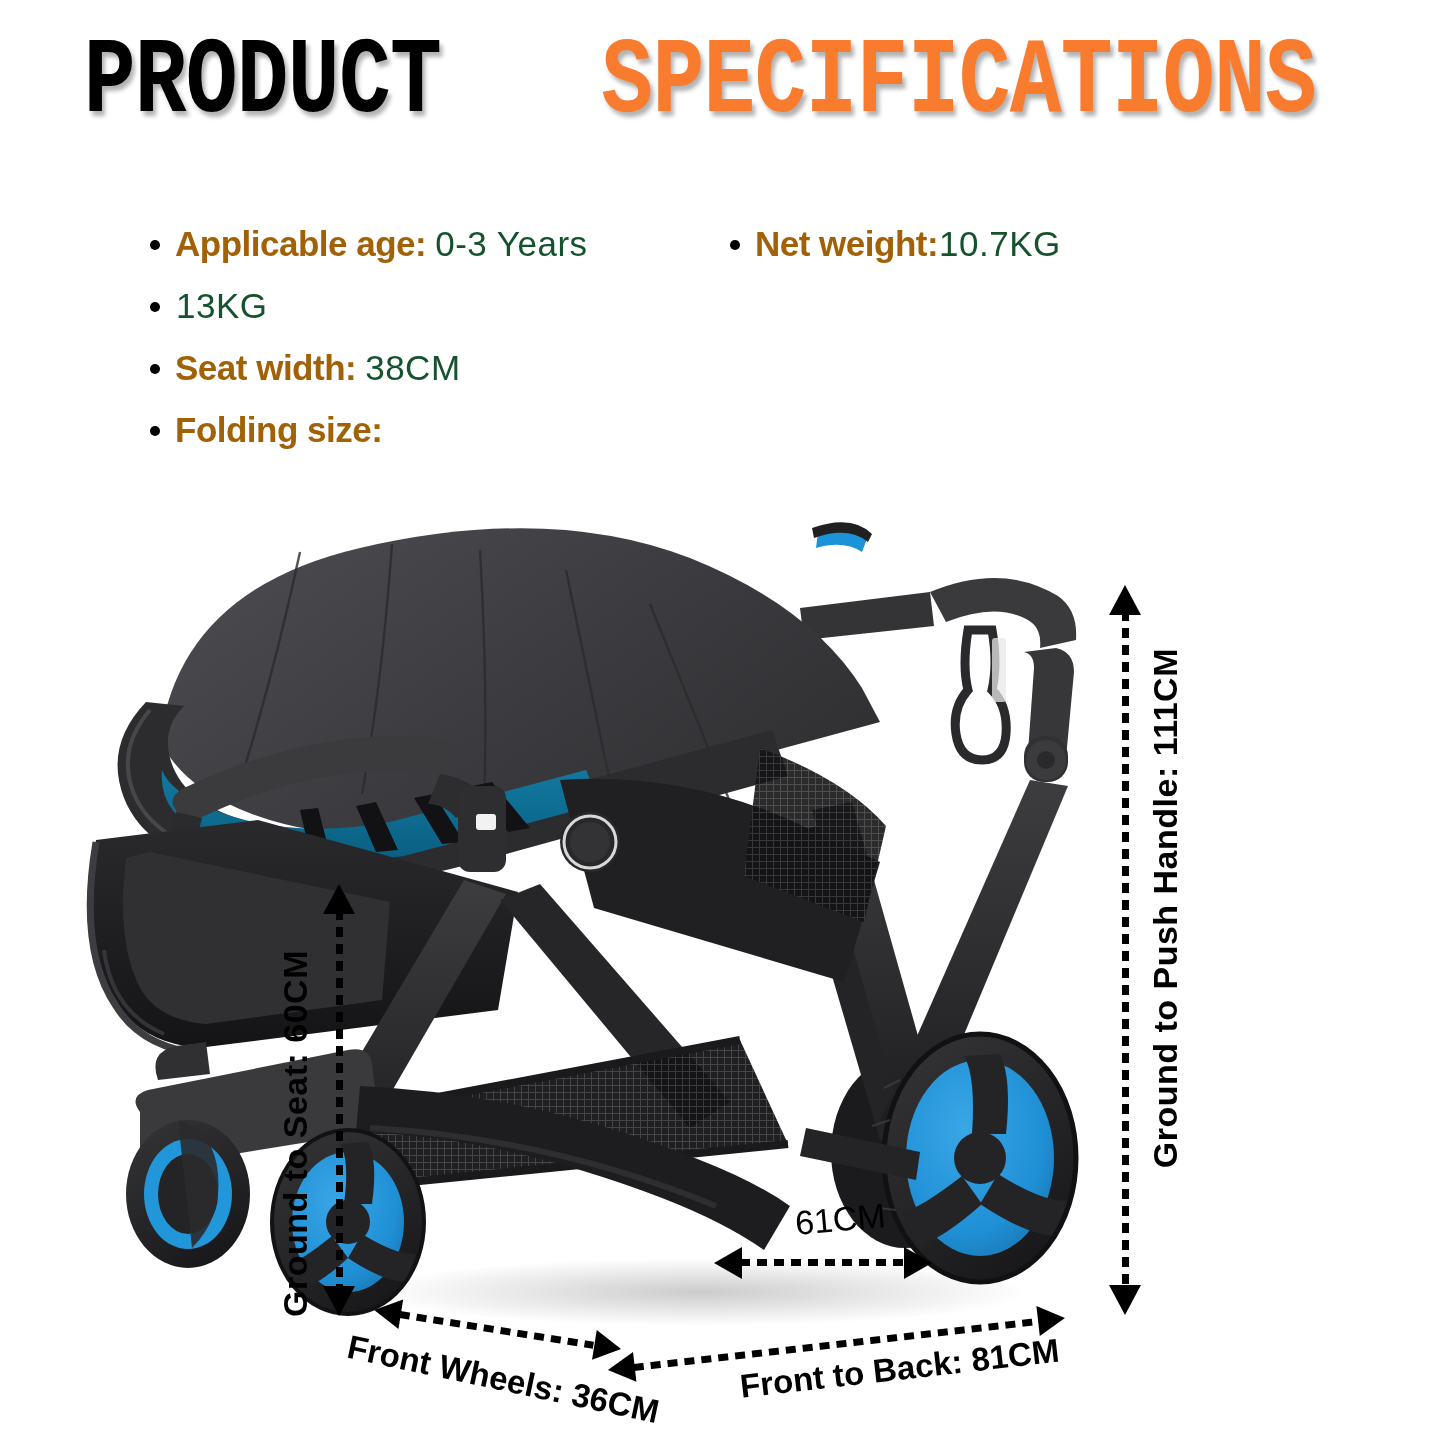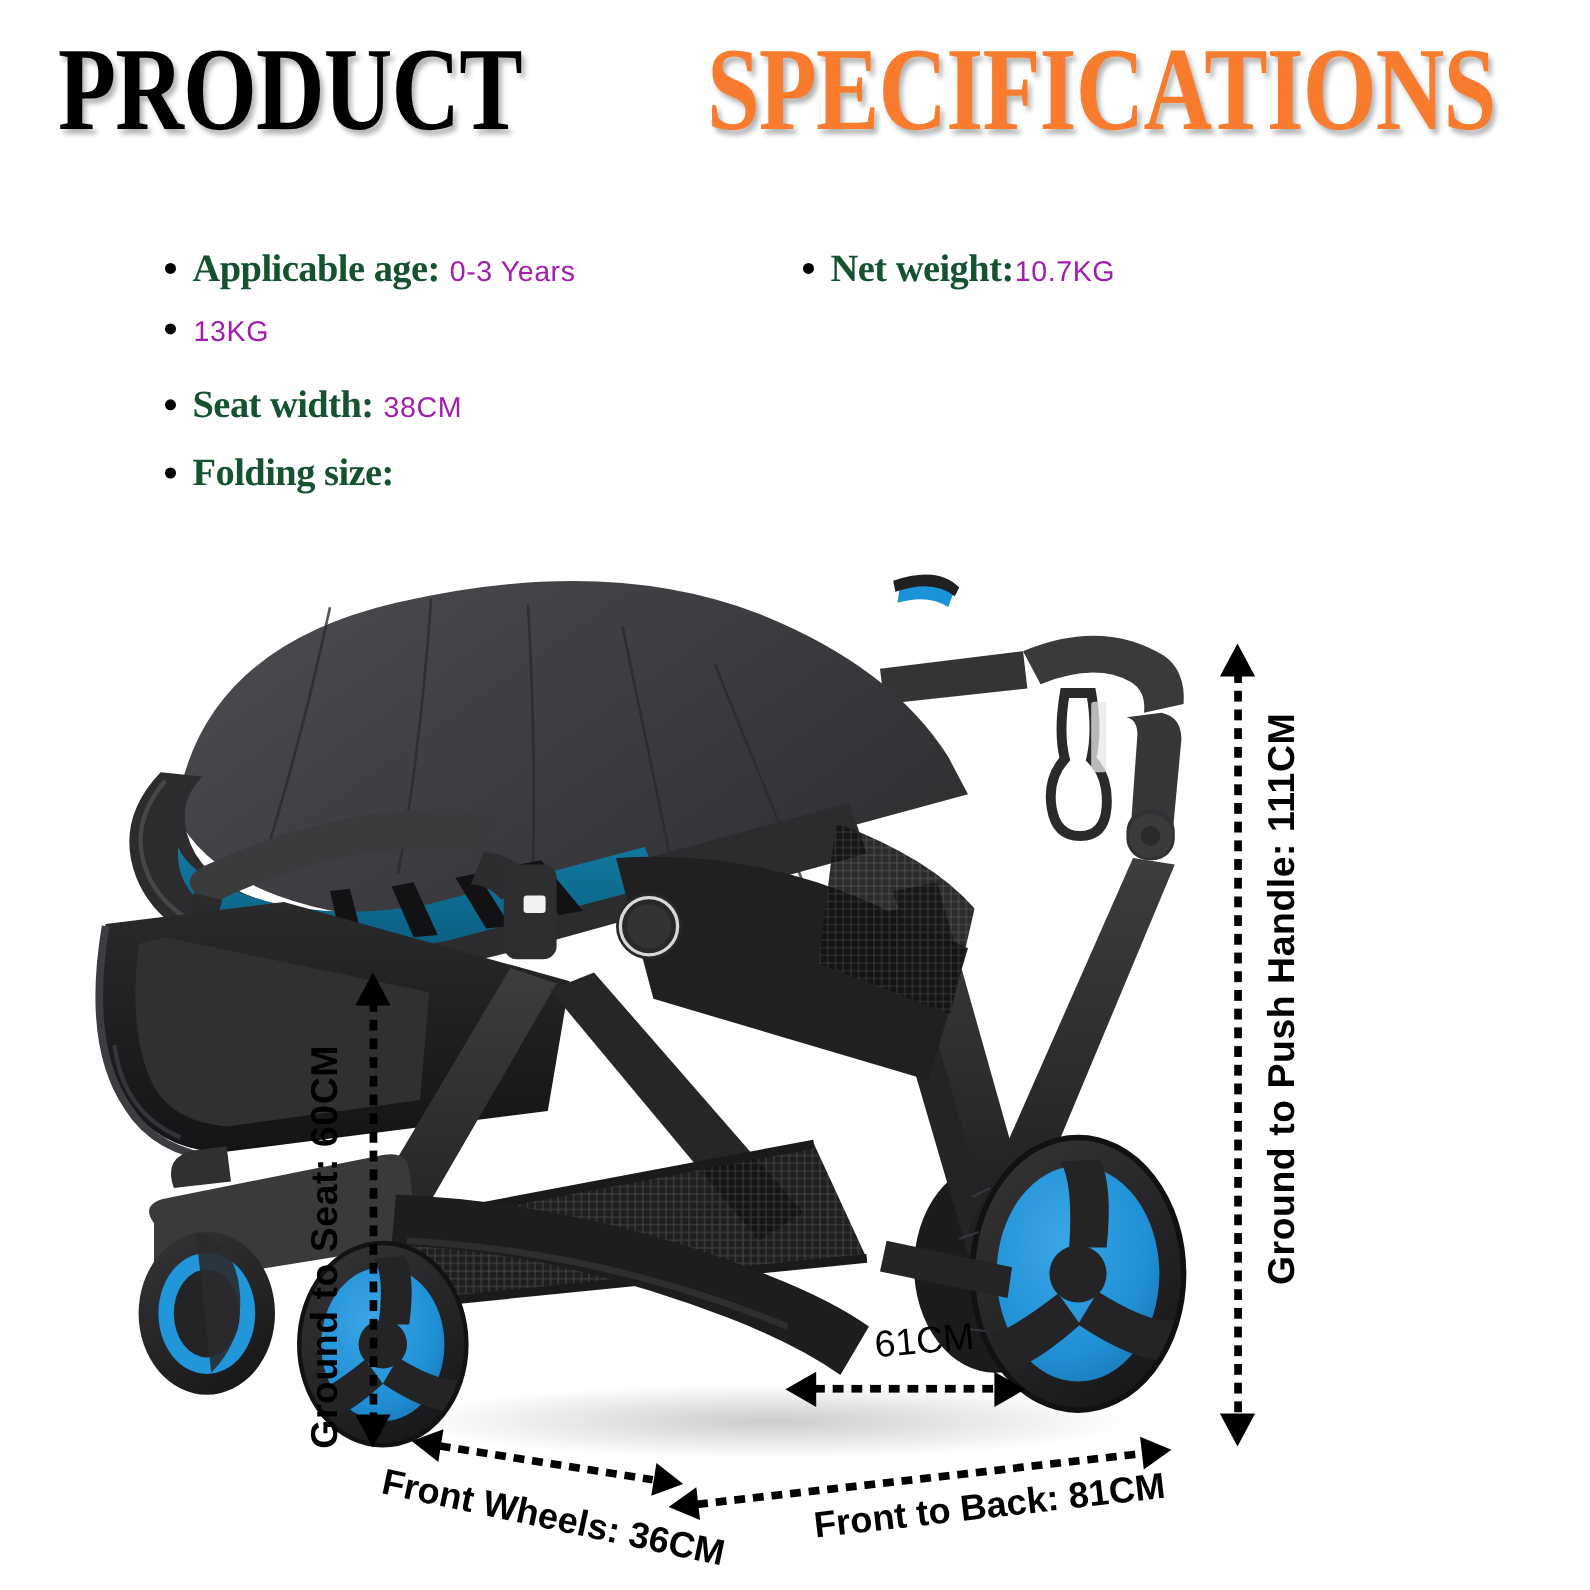--- a/index.html
+++ b/index.html
@@ -1,38 +1,38 @@
 <!DOCTYPE html>
 <html><head>
 <meta charset="utf-8">
 <style>
   html,body{margin:0;padding:0;background:#fff;}
   body{width:1445px;height:1445px;position:relative;overflow:hidden;
        font-family:"Liberation Sans","DejaVu Sans",sans-serif;}
 
   
   #title{position:absolute;left:0;top:28px;width:1445px;text-align:center;
-         white-space:nowrap;font-family:Liberation Serif, serif;
+         white-space:nowrap;font-family:Liberation Mono, monospace;
          font-weight:bold;font-size:108px;letter-spacing:-1px;line-height:1;}
   #title span{display:inline-block;transform:scaleX(.80);transform-origin:center;
               text-shadow:4px 5px 5px rgba(0,0,0,.30);}
   .t-black{color:#000;}
   .t-orange{color:#F97B2E;}
 
   
   #specs{position:absolute;left:150px;top:224px;width:1180px;}
   .spec-row{display:flex;align-items:baseline;height:62px;}
   .spec-col{display:flex;align-items:baseline;white-space:nowrap;}
   .spec-col.left{width:580px;}
   .spec-col.right{width:600px;}
   .bullet{display:inline-block;width:10px;height:10px;border-radius:50%;
           background:#000;margin-right:15px;flex:none;position:relative;top:-6px;}
-  .k{font-weight:bold;font-size:35px;color:#14532d;
-     font-family:Liberation Serif, serif;letter-spacing:-.5px;}
-  .v{font-weight:400;font-size:26px;color:#a21caf;margin-left:9px;letter-spacing:.5px;}
+  .k{font-weight:bold;font-size:35px;color:#a16207;
+     font-family:Liberation Sans, sans-serif;letter-spacing:-.5px;}
+  .v{font-weight:400;font-size:35px;color:#14532d;margin-left:9px;letter-spacing:.5px;}
   .v.tight{margin-left:1px;text-align:center;}
 
   
   #art{position:absolute;left:0;top:480px;width:1445px;height:900px;}
 
   
   .dim{position:absolute;}
   .dimlabel{position:absolute;font-weight:bold;color:#000;white-space:nowrap;
             font-family:"Liberation Sans","DejaVu Sans",sans-serif;}
 

